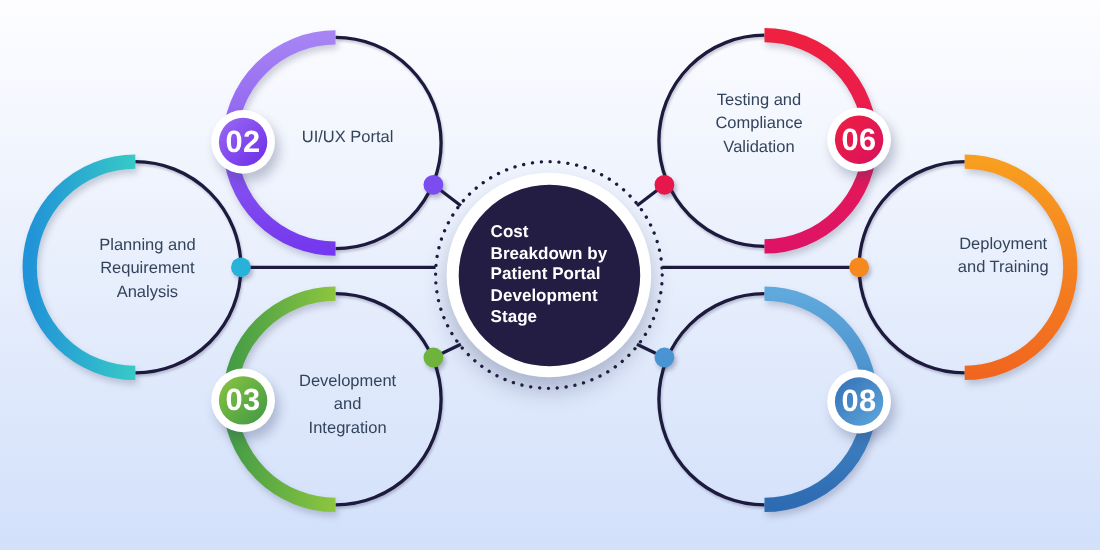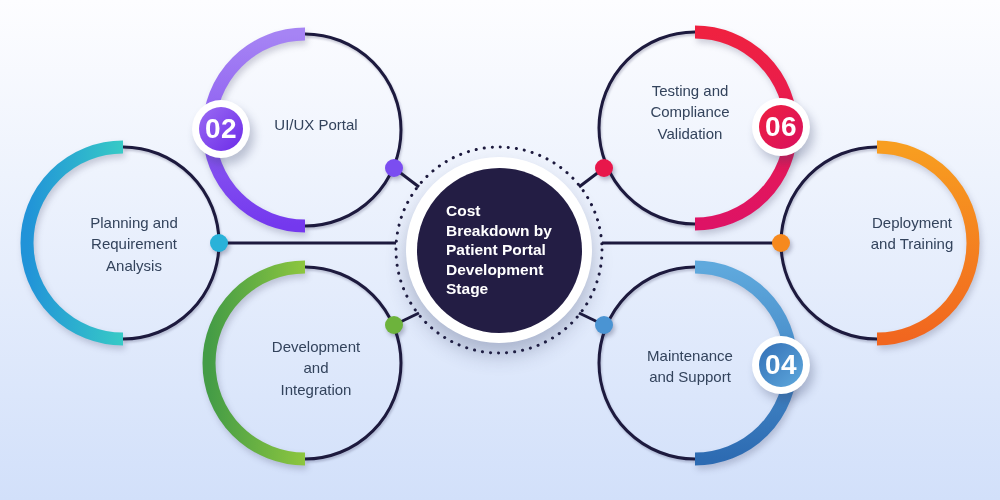--- a/index.html
+++ b/index.html
@@ -109,41 +109,42 @@
     <circle class="dot" cx="394" cy="168" r="9" fill="#7b4df0"></circle>
     <circle class="dot" cx="394" cy="325" r="9" fill="#6db33c"></circle>
     <circle class="dot" cx="604" cy="168" r="9" fill="#e8174b"></circle>
     <circle class="dot" cx="781" cy="243" r="9" fill="#f6891e"></circle>
     <circle class="dot" cx="604" cy="325" r="9" fill="#4a94d3"></circle>
   </svg>
 
   <div class="badge" style="left:221px; top:129px;">
     <div class="badge-inner" style="background: linear-gradient(135deg, rgb(154, 107, 243), rgb(108, 43, 232));">02</div>
   </div>
+  <div class="badge" style="left:221px; top:364px;">
+    <div class="badge-inner" style="background: linear-gradient(135deg, rgb(139, 197, 63), rgb(62, 151, 71));">03</div>
+  </div>
   <div class="badge" style="left:781px; top:127px;">
     <div class="badge-inner" style="background: linear-gradient(135deg, rgb(238, 32, 64), rgb(217, 16, 95));">06</div>
   </div>
   <div class="badge" style="left:781px; top:365px;">
-    <div class="badge-inner" style="background: linear-gradient(135deg, rgb(51, 111, 182), rgb(95, 169, 221));">04</div>
+    <div class="badge-inner" style="background: linear-gradient(135deg, rgb(51, 111, 182), rgb(95, 169, 221));">08</div>
   </div>
 
   <div class="stage-label" style="left:134px; top:244px;">Planning and
 Requirement
 Analysis</div>
   <div class="stage-label" style="left:316px; top:125px;">UI/UX Portal</div>
   <div class="stage-label" style="left:316px; top:368px;">Development
 and
 Integration</div>
   <div class="stage-label" style="left:690px; top:112px;">Testing and
 Compliance
 Validation</div>
   <div class="stage-label" style="left:872px; top:233px;margin-left:40px;">Deployment
 and Training</div>
-  <div class="stage-label" style="left:690px; top:366px;">Maintenance
-and Support</div>
 
   <div class="hub-white">
     <div class="hub-dark">
       <div class="hub-text">Cost
 Breakdown by
 Patient Portal
 Development
 Stage</div>
     </div>
   </div>

